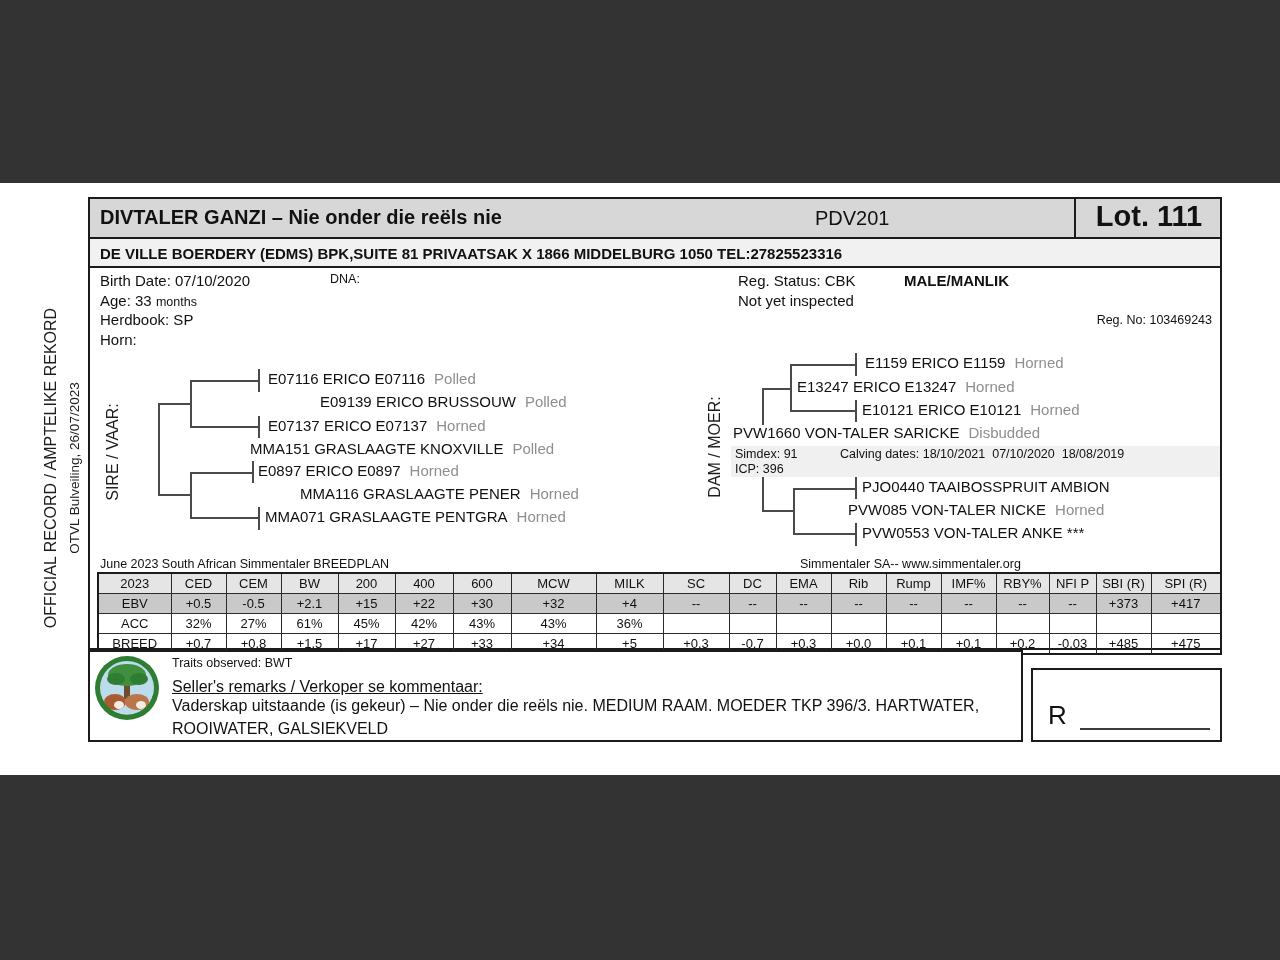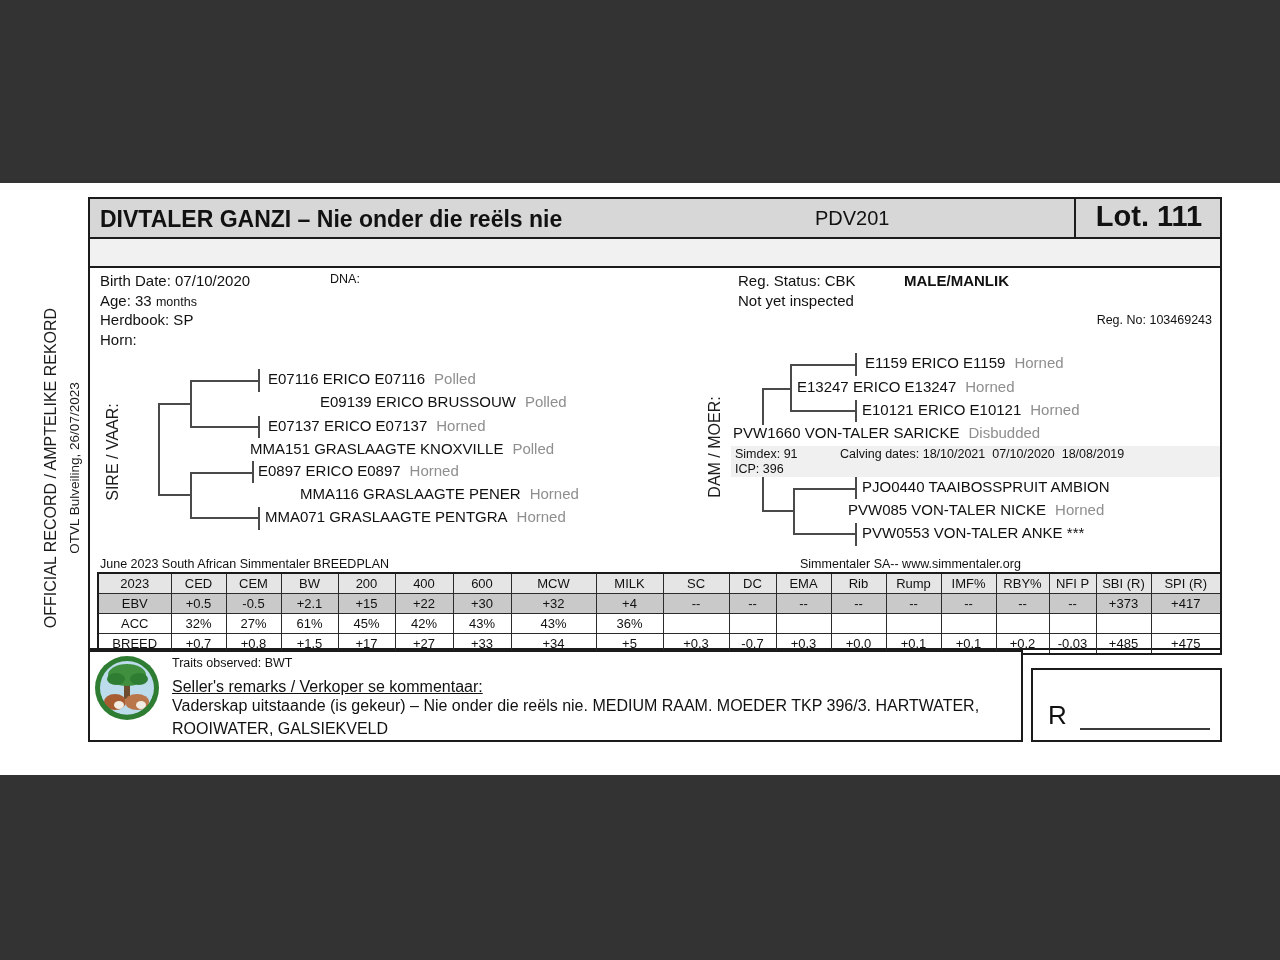--- a/index.html
+++ b/index.html
@@ -12,21 +12,21 @@
   .abs { position:absolute; }
   .vtext { position:absolute; transform:translate(-50%,-50%) rotate(-90deg); white-space:nowrap; color:#1c1c1c; }
 
   .box { position:absolute; box-sizing:border-box; border:2px solid #1b1b1b; }
   .box-title { background:#d7d7d7; }
   .box-address { background:#f1f1f1; border-top:none; }
   .box-main { border-top:none; background:#ffffff; }
   .box-remarks { background:#ffffff; }
   .box-price { background:#ffffff; }
 
-  .t-title { font-size:23px; font-weight:bold; color:#111; white-space:nowrap; }
+  .t-title { font-size:20px; font-weight:bold; color:#111; white-space:nowrap; }
   .t-code  { font-size:20px; color:#111; }
   .t-lot   { font-size:29px; font-weight:bold; color:#111; text-align:center; }
   .lot-divider { position:absolute; width:2px; background:#1b1b1b; }
 
   .t-addr { font-size:15px; font-weight:bold; color:#111; white-space:nowrap; }
   .t-info { font-size:15px; color:#111; white-space:nowrap; }
   .t-small { font-size:12.5px; color:#111; white-space:nowrap; }
   .t-bold { font-weight:bold; }
 
   .ped-row { position:absolute; white-space:nowrap; font-size:15px; }
@@ -59,20 +59,21 @@
   <div class="vtext" style="left:51px; top:468px; font-size:16px;">OFFICIAL RECORD / AMPTELIKE REKORD</div>
   <div class="vtext" style="left:74px; top:468px; font-size:13.5px;">OTVL Bulveiling, 26/07/2023</div>
 
   <div class="box box-title" style="left:88px; top:197px; width:1134px; height:42px;"></div>
   <div class="abs t-title" style="left:100px; top:206px;">DIVTALER GANZI – Nie onder die reëls nie</div>
   <div class="abs t-code" style="left:815px; top:207px;">PDV201</div>
   <div class="lot-divider" style="left:1074px; top:197px; height:42px;"></div>
   <div class="abs t-lot" style="left:1076px; top:200px; width:146px;">Lot. 111</div>
 
   <div class="box box-address" style="left:88px; top:239px; width:1134px; height:29px;"></div>
+  <div class="abs t-addr" style="left:100px; top:245px;">DE VILLE BOERDERY (EDMS) BPK,SUITE 81 PRIVAATSAK X 1866 MIDDELBURG 1050 TEL:27825523316</div>
 
   <div class="box box-main" style="left:88px; top:268px; width:1134px; height:382px;"></div>
 
   <div class="abs t-info" style="left:100px; top:272px;">Birth Date: 07/10/2020</div>
   <div class="abs t-small" style="left:330px; top:272px;">DNA:</div>
   <div class="abs t-info" style="left:100px; top:292px;"><span>Age: 33</span> <span class="t-small">months</span></div>
   <div class="abs t-info" style="left:100px; top:311px;">Herdbook: SP</div>
   <div class="abs t-info" style="left:100px; top:331px;">Horn:</div>
   <div class="abs t-info" style="left:738px; top:272px;">Reg. Status: CBK</div>
   <div class="abs t-info" style="left:738px; top:292px;">Not yet inspected</div>

